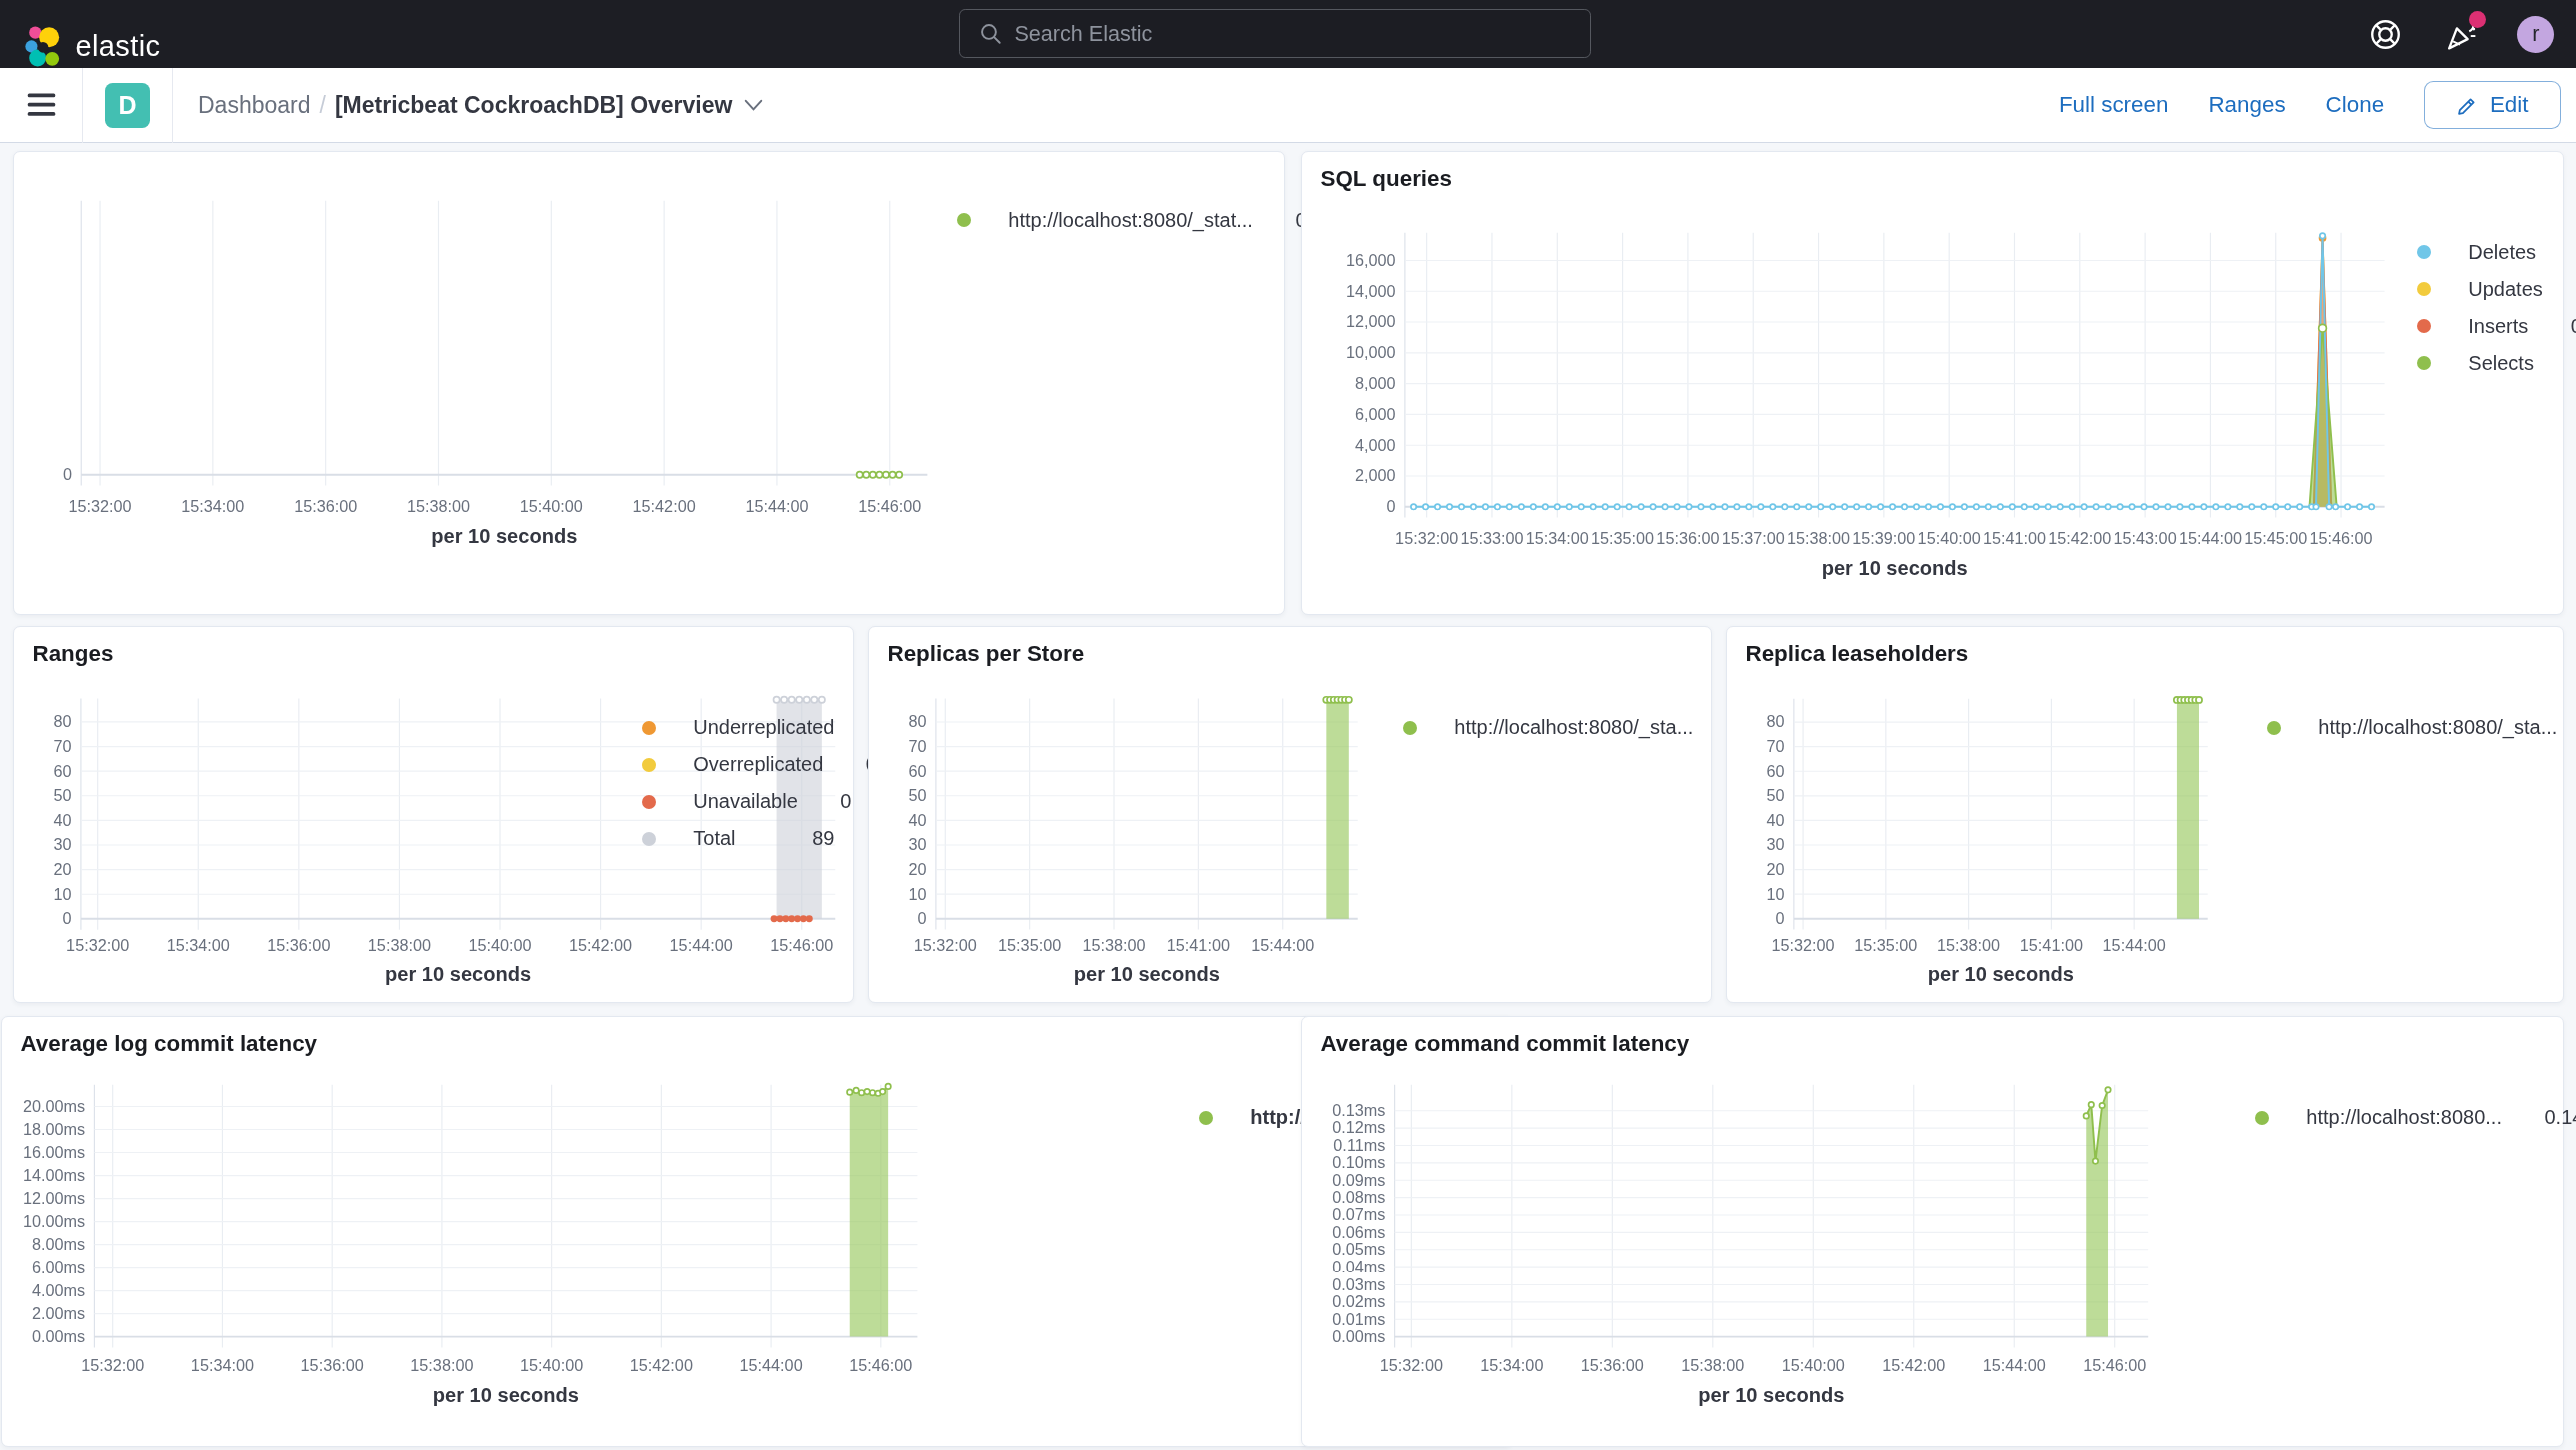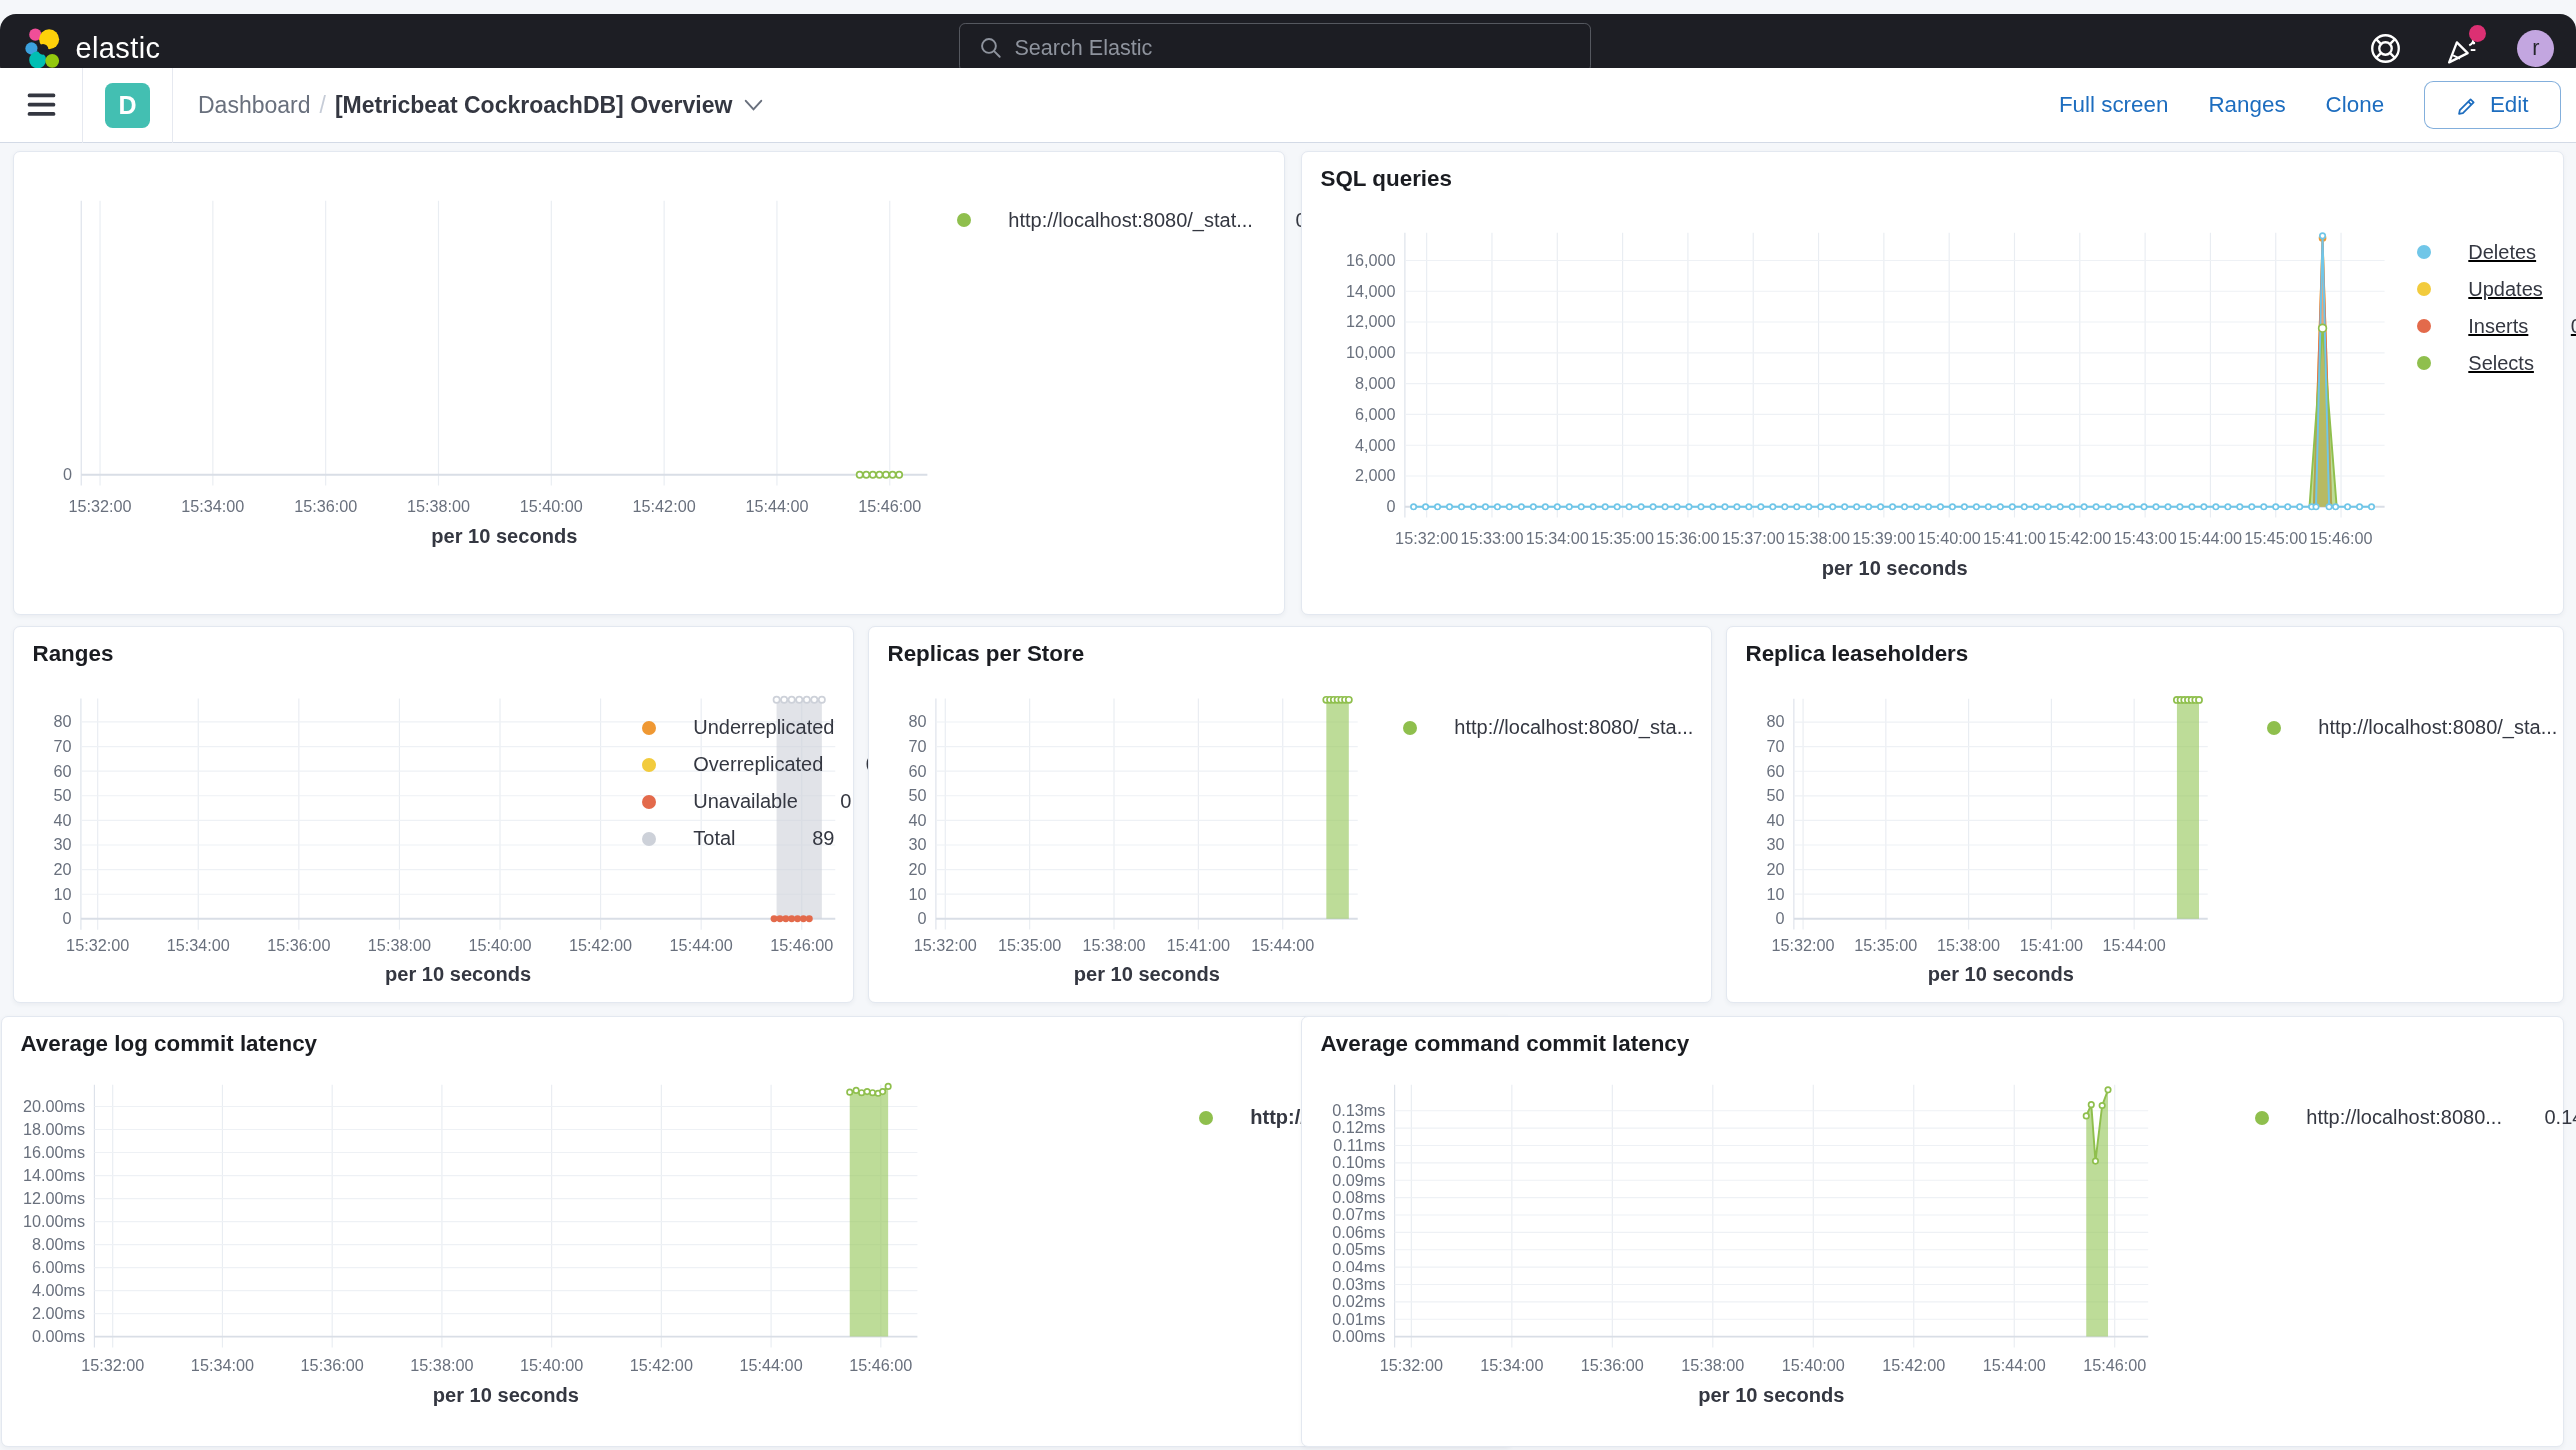--- a/index.html
+++ b/index.html
@@ -1,19 +1,19 @@
 <!DOCTYPE html>
 <html style="font-size:12.4px"><head>
 <meta charset="utf-8">
 <style>
   * { margin:0; padding:0; box-sizing:border-box; }
   html,body { width:2576px; height:1451px; font-family:"Liberation Sans", sans-serif; background:#f5f7fa; overflow:hidden; }
 
   
-  .hdr { position:absolute; top:14px; left:0; width:2576px; height:68px; background:#1d1e24; display:flex; align-items:center;border-radius:16px; }
+  .hdr { position:absolute; top:0; left:0; width:2576px; height:68px; background:#1d1e24; display:flex; align-items:flex-end; }
   .logo-wrap { display:flex; align-items:center; margin-left:23px; gap:12.4px; }
   .logo-text { color:#ffffff; font-size:29px; font-weight:500; letter-spacing:0.4px; }
   .search-box { position:absolute; left:959px; top:9.3px; width:632px; height:49px; border:1.5px solid #55585f; border-radius:6.2px; background:#1c1d23; display:flex; align-items:center; padding:0 19px; gap:12.4px; }
   .search-ph { color:#8e939d; font-size:21.6px; }
   .hdr-right { position:absolute; right:21.6px; top:0; height:68px; display:flex; align-items:center; gap:36px; }
   .icon-btn { position:relative; width:40px; height:40px; display:flex; align-items:center; justify-content:center; cursor:pointer; }
   .notif-dot { position:absolute; top:-3.1px; right:-4.6px; width:17px; height:17px; border-radius:50%; background:#dc3073; }
   .avatar { width:37px; height:37px; border-radius:50%; background:#c3a6e0; color:#25262c; font-size:21.6px; display:flex; align-items:center; justify-content:center; }
 
   
@@ -305,21 +305,21 @@
           <circle cx="1288.17" cy="400" r="3.5" fill="#ffffff" stroke="#70c6e8" stroke-width="2.2"></circle>
           <circle cx="1296.6299999999999" cy="48.98876404494383" r="3.5" fill="#ffffff" stroke="#70c6e8" stroke-width="2.2"></circle>
           <circle cx="1305.09" cy="400" r="3.5" fill="#ffffff" stroke="#70c6e8" stroke-width="2.2"></circle>
           <circle cx="1313.55" cy="400" r="3.5" fill="#ffffff" stroke="#70c6e8" stroke-width="2.2"></circle>
           <circle cx="1329.06" cy="400" r="3.5" fill="#ffffff" stroke="#70c6e8" stroke-width="2.2"></circle>
           <circle cx="1344.57" cy="400" r="3.5" fill="#ffffff" stroke="#70c6e8" stroke-width="2.2"></circle>
           <circle cx="1360.08" cy="400" r="3.5" fill="#ffffff" stroke="#70c6e8" stroke-width="2.2"></circle>
           <circle cx="1296.6299999999999" cy="168.65168539325842" r="5" fill="#ffffff" stroke="#8fbf4d" stroke-width="2.2"></circle>
           <text x="742.5" y="488" text-anchor="middle" class="xtitle">per 10 seconds</text>
         </svg>
-        <div class="legend" style="width: 128px; top: 43px; text-decoration: underline;">
+        <div class="legend" style="width: 128px; top: 43px;">
           <div class="legend-item">
             <span class="legend-dot" style="background: rgb(112, 198, 232);"></span>
             <span>Deletes</span>
             <span class="legend-value">0</span>
           </div>
           <div class="legend-item">
             <span class="legend-dot" style="background: rgb(242, 203, 61);"></span>
             <span>Updates</span>
             <span class="legend-value">0</span>
           </div>

